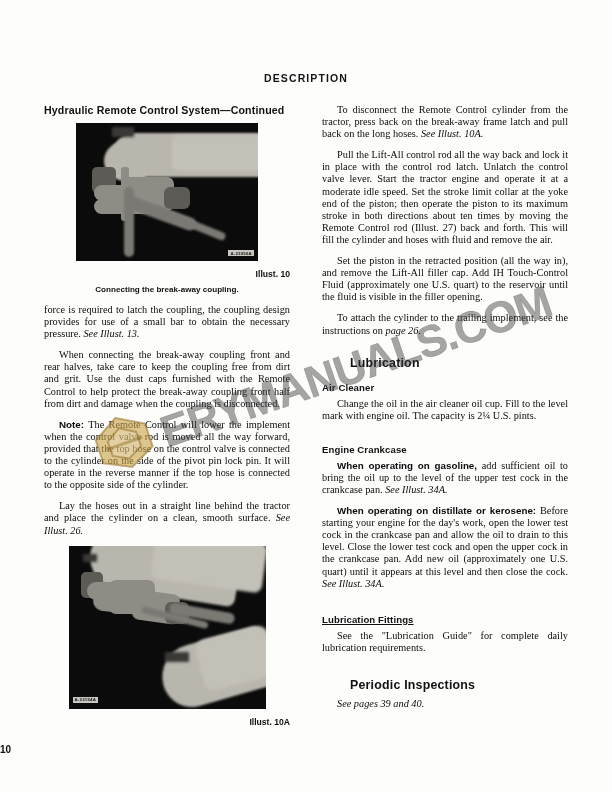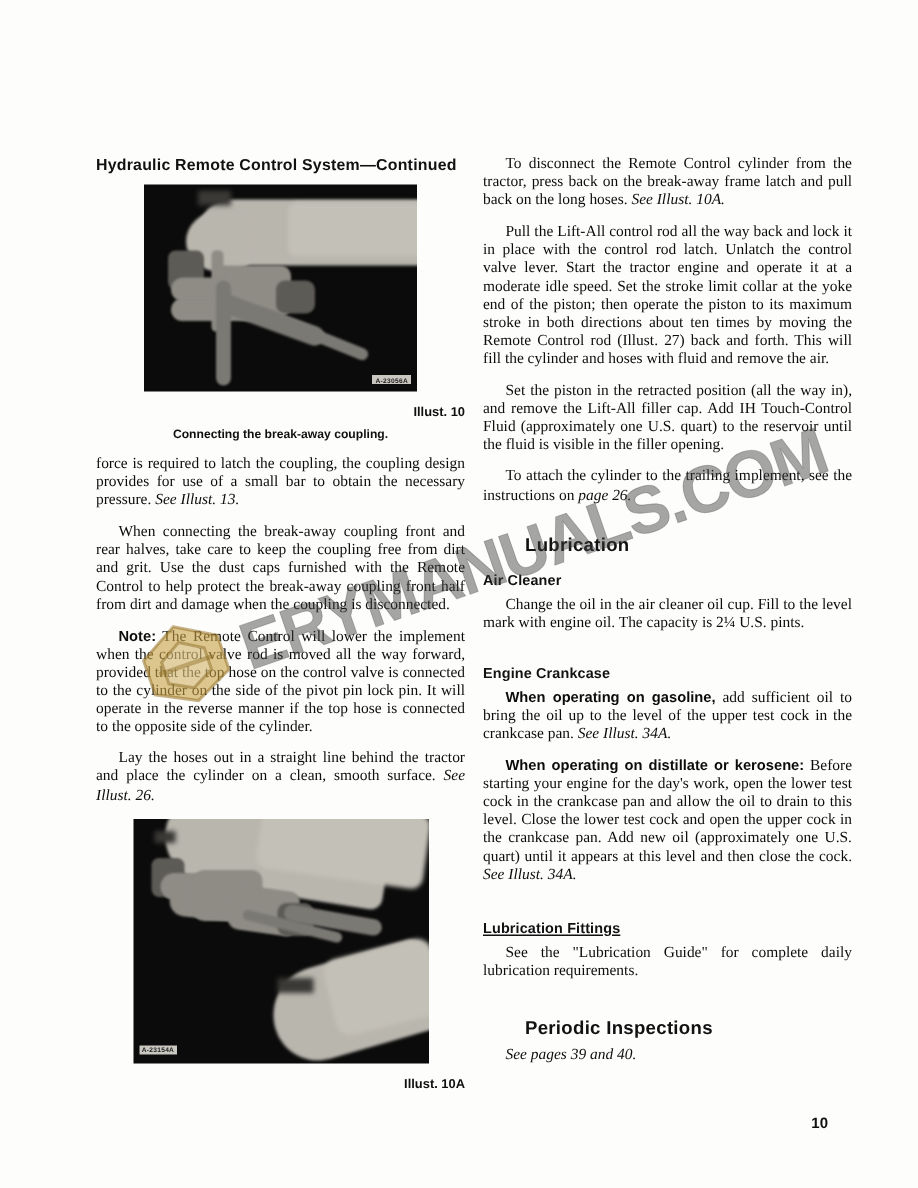--- a/index.html
+++ b/index.html
@@ -34,21 +34,21 @@
     letter-spacing: 1.1px;
     color: #141414;
   }
 
   
   .col {
     position: absolute;
     top: 104px;
     width: 246px;
   }
-  .col-left  { left: 44px; margin-left: 20px;  }
+  .col-left  { left: 44px;  }
   .col-right { left: 322px; }
 
   
   .h-section {
     font-family: "Liberation Sans", sans-serif;
     font-weight: bold;
     font-size: 10.6px;
     letter-spacing: 0.15px;
     color: #111;
     margin: 0 0 7px 0;
@@ -158,21 +158,21 @@
     margin-bottom: 10px;
     color: #101010;
   }
 
   
   .page-number {
     position: absolute;
     top: 744px;
     left: 0;
     width: 552px;
-    text-align: right;
+    text-align: left;
     font-family: "Liberation Sans", sans-serif;
     font-weight: bold;
     font-size: 10px;
     color: #101010;
   }
 
   
   .watermark {
     position: absolute;
     left: 96px;
@@ -201,20 +201,21 @@
     top: 20px;
     width: 62px;
     height: 58px;
   }
 </style>
 </head>
 <body>
 
 <div class="page">
 
+  <div class="running-head">DESCRIPTION</div>
 
   <div class="col col-left">
 
     <div class="h-section">Hydraulic Remote Control System—Continued</div>
 
     <div class="photo photo-1">
       <div class="ph-arm" style="left:36px;top:10px;width:150px;height:44px;border-radius:22px 4px 4px 20px;"></div>
       <div class="ph-arm" style="left:28px;top:18px;width:44px;height:40px;border-radius:50% 30% 30% 50%;"></div>
       <div class="ph-arm-2" style="position:absolute;left:96px;top:12px;width:92px;height:36px;border-radius:6px;filter:blur(1.4px);"></div>
       <div class="ph-metal-dk ph-metal" style="left:16px;top:44px;width:24px;height:26px;border-radius:5px;"></div>

